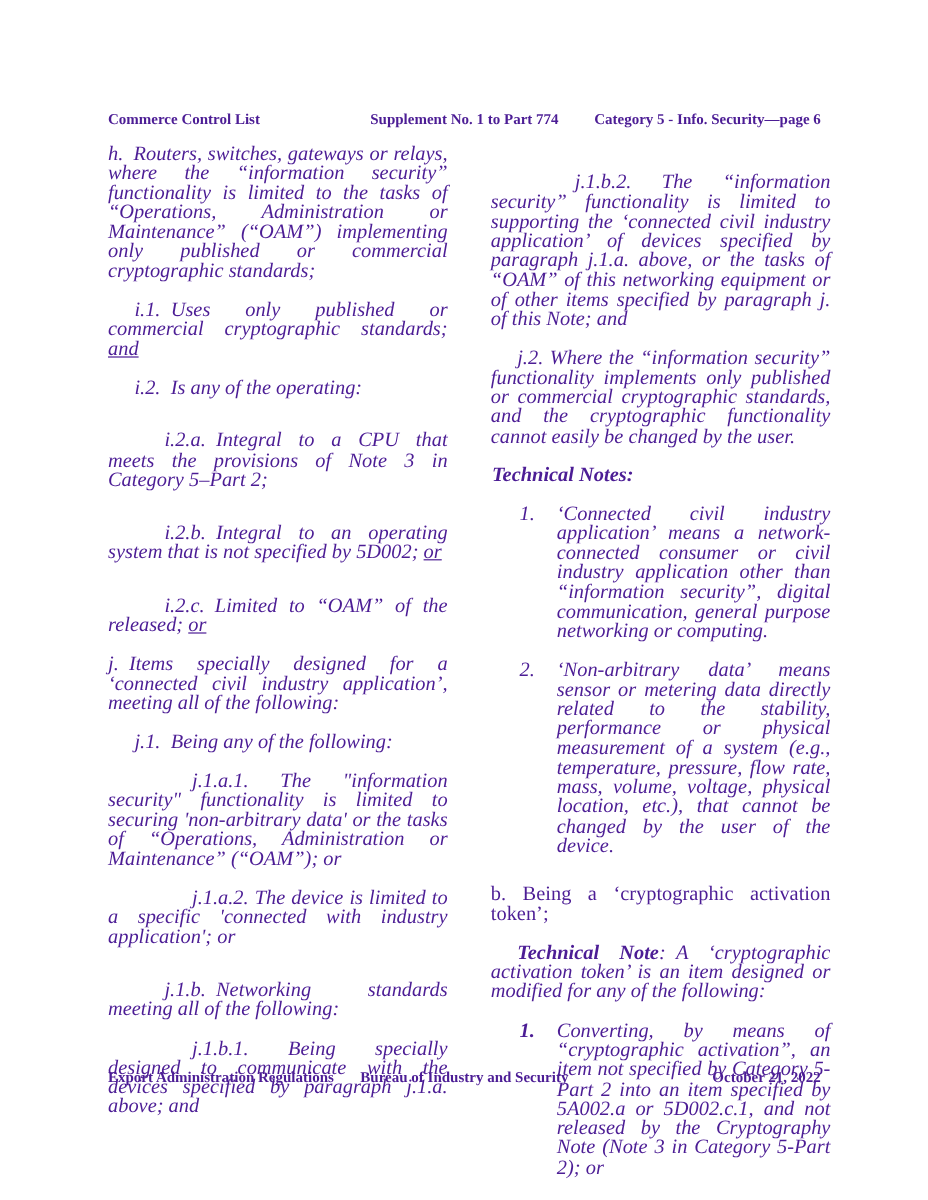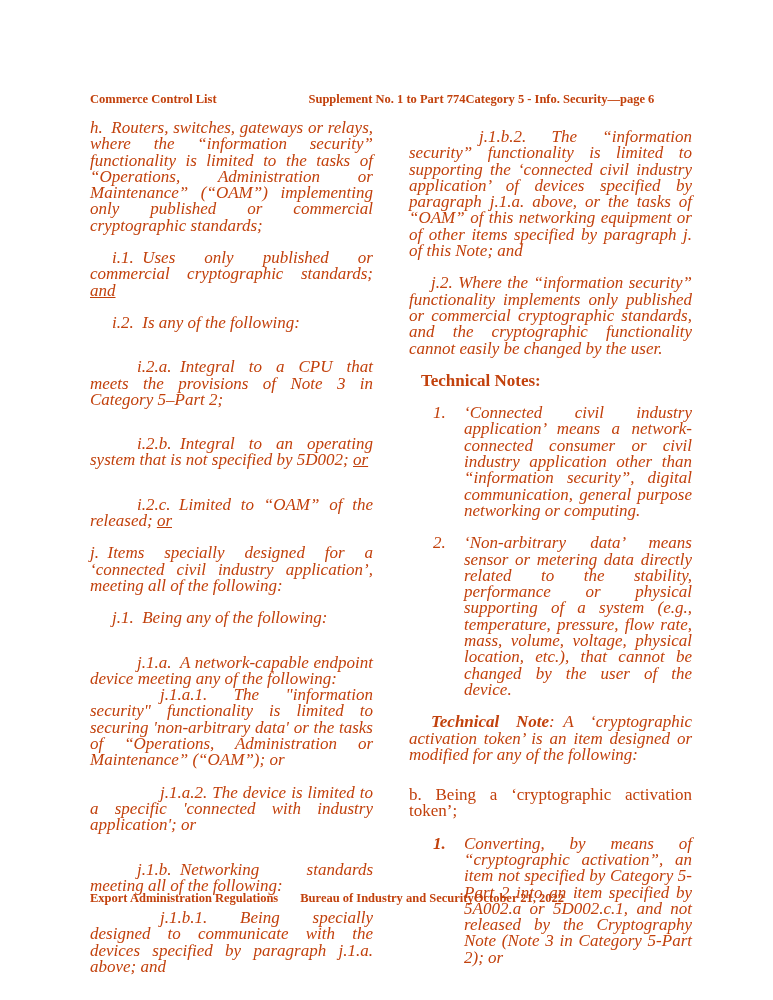--- a/index.html
+++ b/index.html
@@ -1,49 +1,49 @@
 <!DOCTYPE html>
 <html><head>
 <meta charset="utf-8">
 <style>
   html,body{margin:0;padding:0;background:#ffffff;}
   .page{
     position:relative;
     width:773px;height:1000px;
     background:#ffffff;
-    color:#c2410c;
+    color:#4c1d95;
     font-family:"Liberation Serif", serif;
     overflow:hidden;
   }
   .hdrft{
     position:absolute;left:90px;width:594px;
     display:grid;grid-template-columns:1fr auto 1fr;
     font-weight:bold;font-size:12.5px;line-height:15px;
   }
   .hdr{top:92px;}
   .ftr{top:891px;}
   .hdrft .c{text-align:center;}
-  .hdrft .r{text-align:left;}
+  .hdrft .r{text-align:right;}
   .columns{
     position:absolute;left:90px;top:120px;width:602px;
     display:flex;gap:36px;
     font-size:17px;line-height:16.3px;
     text-align:justify;
   }
   .col{width:283px;}
   .col-right{padding-top:9px;}
   .p{margin:0 0 16px 0;font-style:italic;}
   .tight{margin-bottom:0;}
   .ind1{text-indent:22px;}
   .ind2{text-indent:47px;margin-top:28px;}
-  .ind3{text-indent:70px;}
+  .ind3{text-indent:70px;margin-top:15px;}
   .roman{font-style:normal;}
   .bold{font-weight:bold;}
   .und{text-decoration:underline;}
-  .heading{font-weight:bold;margin:0 0 16px 12px;}
+  .heading{font-weight:bold;font-style:italic;margin:0 0 16px 1px;}
   .li{
     display:flex;margin:0 0 16px 0;
     font-style:italic;padding-left:24px;
   }
   .li .num{flex:none;width:31px;}
   .li .body{flex:1;text-align:justify;}
 </style>
 </head>
 <body>
 
@@ -53,47 +53,46 @@
     <span>Commerce Control List</span>
     <span class="c">Supplement No. 1 to Part 774</span>
     <span class="r">Category 5 - Info. Security—page 6</span>
   </div>
 
   <div class="columns">
 
     <div class="col">
       <p class="p">h. Routers, switches, gateways or relays, where the “information security” functionality is limited to the tasks of “Operations, Administration or Maintenance” (“OAM”) implementing only published or commercial cryptographic standards;</p>
       <p class="p ind1"><span>i.1. Uses only published or commercial cryptographic standards; </span><span class="und">and</span></p>
-      <p class="p ind1">i.2. Is any of the following:</p>
+      <p class="p ind1">i.2. Is any of the operating:</p>
       <p class="p ind2">i.2.a. Integral to a CPU that meets the provisions of Note 3 in Category 5–Part 2;</p>
       <p class="p ind2"><span>i.2.b. Integral to an operating system that is not specified by 5D002; </span><span class="und">or</span></p>
       <p class="p ind2"><span>i.2.c. Limited to “OAM” of the released; </span><span class="und">or</span></p>
       <p class="p">j. Items specially designed for a ‘connected civil industry application’, meeting all of the following:</p>
       <p class="p ind1">j.1. Being any of the following:</p>
-      <p class="p ind2 tight">j.1.a. A network-capable endpoint device meeting any of the following:</p>
       <p class="p ind3">j.1.a.1. The "information security" functionality is limited to securing 'non-arbitrary data' or the tasks of “Operations, Administration or Maintenance” (“OAM”); or</p>
       <p class="p ind3">j.1.a.2. The device is limited to a specific 'connected with industry application'; or</p>
       <p class="p ind2">j.1.b. Networking standards meeting all of the following:</p>
       <p class="p ind3">j.1.b.1. Being specially designed to communicate with the devices specified by paragraph j.1.a. above; and</p>
     </div>
 
     <div class="col col-right">
       <p class="p ind3">j.1.b.2. The “information security” functionality is limited to supporting the ‘connected civil industry application’ of devices specified by paragraph j.1.a. above, or the tasks of “OAM” of this networking equipment or of other items specified by paragraph j. of this Note; and</p>
       <p class="p ind1">j.2. Where the “information security” functionality implements only published or commercial cryptographic standards, and the cryptographic functionality cannot easily be changed by the user.</p>
       <p class="heading">Technical Notes:</p>
       <div class="li">
         <span class="num">1.</span>
         <span class="body">‘Connected civil industry application’ means a network-connected consumer or civil industry application other than “information security”, digital communication, general purpose networking or computing.</span>
       </div>
       <div class="li">
         <span class="num">2.</span>
-        <span class="body">‘Non-arbitrary data’ means sensor or metering data directly related to the stability, performance or physical supporting of a system (e.g., temperature, pressure, flow rate, mass, volume, voltage, physical location, etc.), that cannot be changed by the user of the device.</span>
+        <span class="body">‘Non-arbitrary data’ means sensor or metering data directly related to the stability, performance or physical measurement of a system (e.g., temperature, pressure, flow rate, mass, volume, voltage, physical location, etc.), that cannot be changed by the user of the device.</span>
       </div>
+      <p class="p roman" style="margin-top:24px;">b. Being a ‘cryptographic activation token’;</p>
       <p class="p ind1"><span class="bold">Technical Note</span><span>: A ‘cryptographic activation token’ is an item designed or modified for any of the following:</span></p>
-      <p class="p roman" style="margin-top:24px;">b. Being a ‘cryptographic activation token’;</p>
       <div class="li">
         <span class="num bold">1.</span>
         <span class="body">Converting, by means of “cryptographic activation”, an item not specified by Category 5-Part 2 into an item specified by 5A002.a or 5D002.c.1, and not released by the Cryptography Note (Note 3 in Category 5-Part 2); or</span>
       </div>
     </div>
 
   </div>
 
   <div class="hdrft ftr">
     <span>Export Administration Regulations</span>

